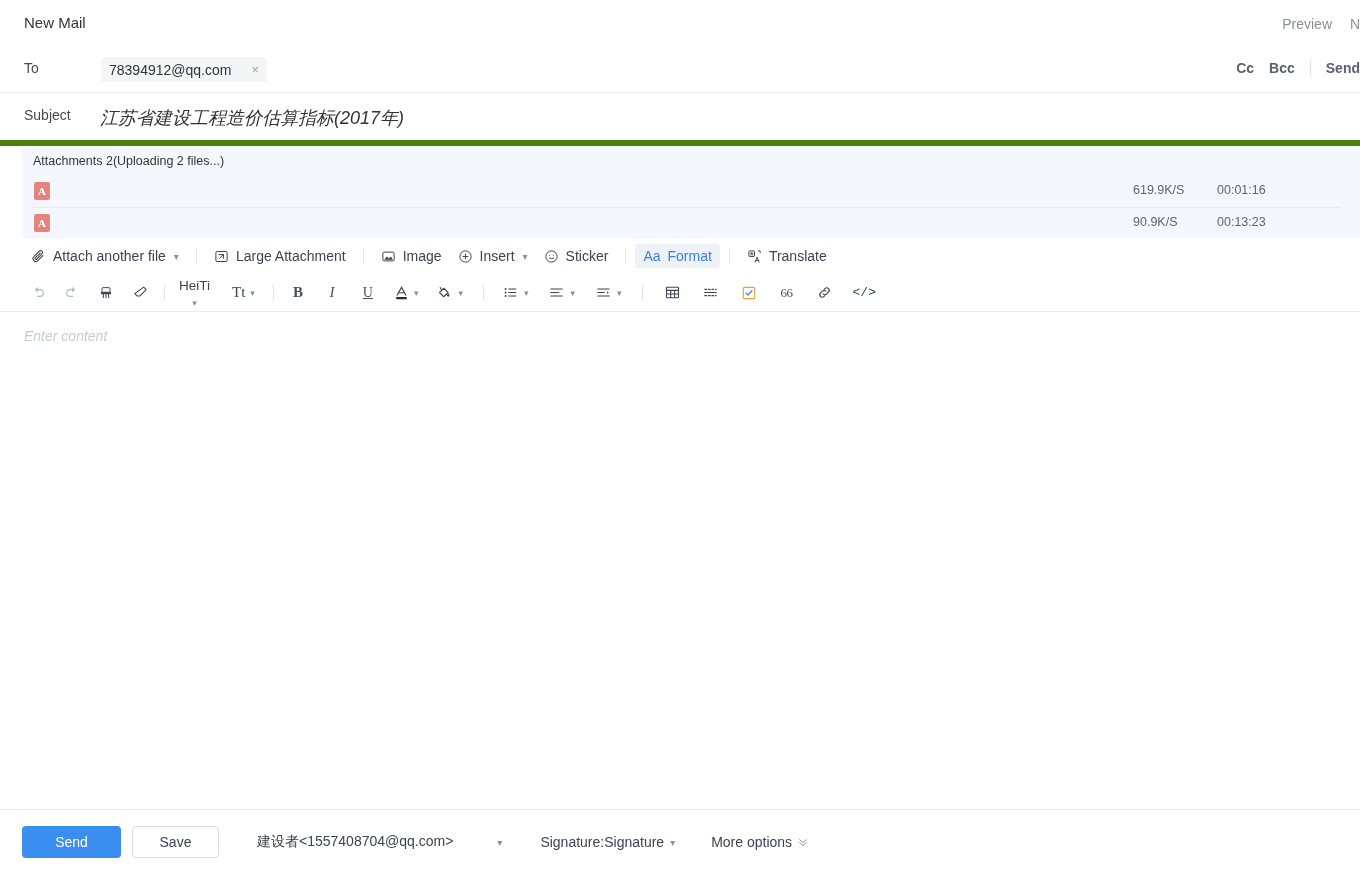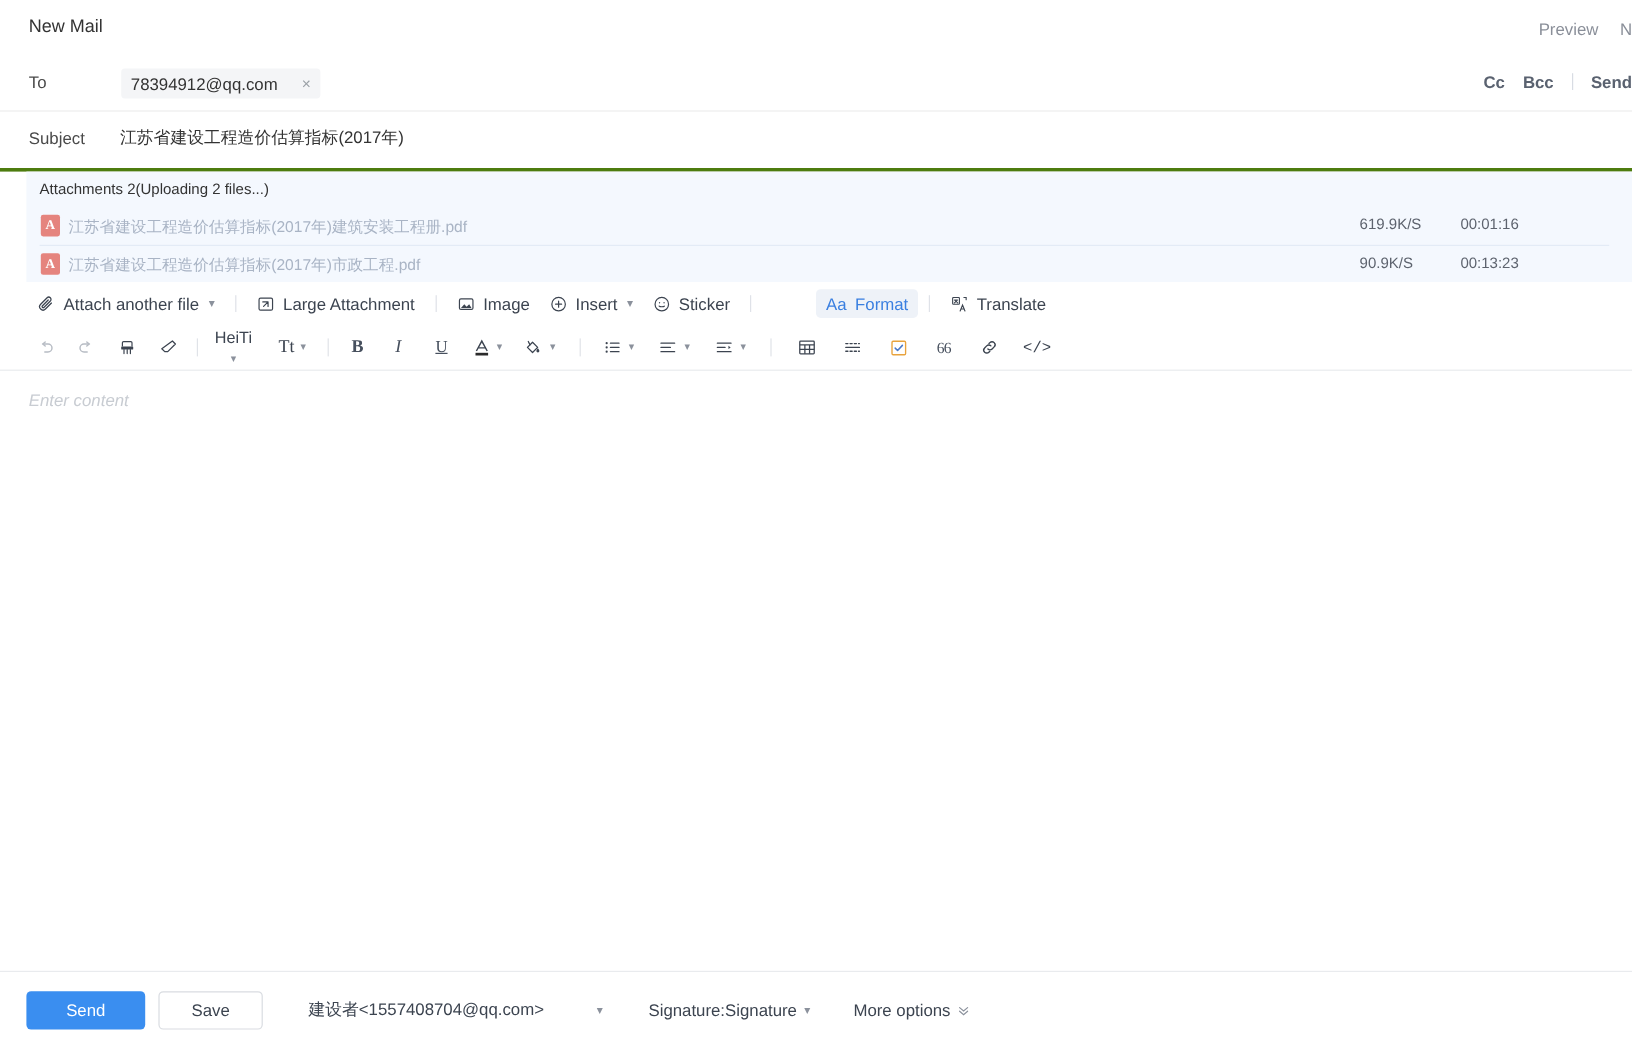--- a/index.html
+++ b/index.html
@@ -96,28 +96,29 @@
   .to-right .vbar {
     width: 1px;
     height: 14px;
     background: #d8dce3;
   }
 
   
   .subject-row {
     position: relative;
     height: 47px;
-    border-bottom: 3px solid #4d7c0f;
+    border-bottom: 6px solid #4d7c0f;
   }
   .subject-value {
     position: absolute;
     left: 100px;
     top: 13px;
-    font-size: 14px;
+    font-size: 18px;
     color: #333333;
+    font-style: italic;
   }
   .subject-row .field-label { top: 14px; }
 
   
   .attachments {
     position: relative;
     margin-left: 22px;
     background: #f4f8fe;
     height: 92px;
     overflow: hidden;
@@ -205,21 +206,20 @@
   .ab-item .caret { color: #8b919c; font-size: 10px; margin-left: 1px; }
   .ab-sep {
     width: 1px;
     height: 14px;
     background: #dfe2e8;
     margin: 0 9px;
   }
   .ab-item.active {
     background: #eef2f8;
     color: #3a7fe0;
-    margin-left: 45px;
   }
   .ab-item.active .aa { font-weight: normal; }
   .ico { display: inline-flex; align-items: center; justify-content: center; }
 
   
   .format-bar {
     position: relative;
     height: 37px;
     display: flex;
     align-items: center;
@@ -351,29 +351,27 @@
 <div class="subject-row">
   <div class="field-label">Subject</div>
   <div class="subject-value">江苏省建设工程造价估算指标(2017年)</div>
 </div>
 
 <div class="attachments">
   <div class="att-title">Attachments 2(Uploading 2 files...)</div>
 
   <div class="att-row r1">
     <div class="pdf-icon">A</div>
-    <div class="att-name">江苏省建设工程造价估算指标(2017年)建筑安装工程册.pdf</div>
     <div class="att-speed">619.9K/S</div>
     <div class="att-time">00:01:16</div>
     <div class="progress-line"></div>
   </div>
 
   <div class="att-row r2">
     <div class="pdf-icon">A</div>
-    <div class="att-name">江苏省建设工程造价估算指标(2017年)市政工程.pdf</div>
     <div class="att-speed">90.9K/S</div>
     <div class="att-time">00:13:23</div>
 
   </div>
 </div>
 
 <div class="attach-bar">
 
   <div class="ab-item">
     <span class="ico">

